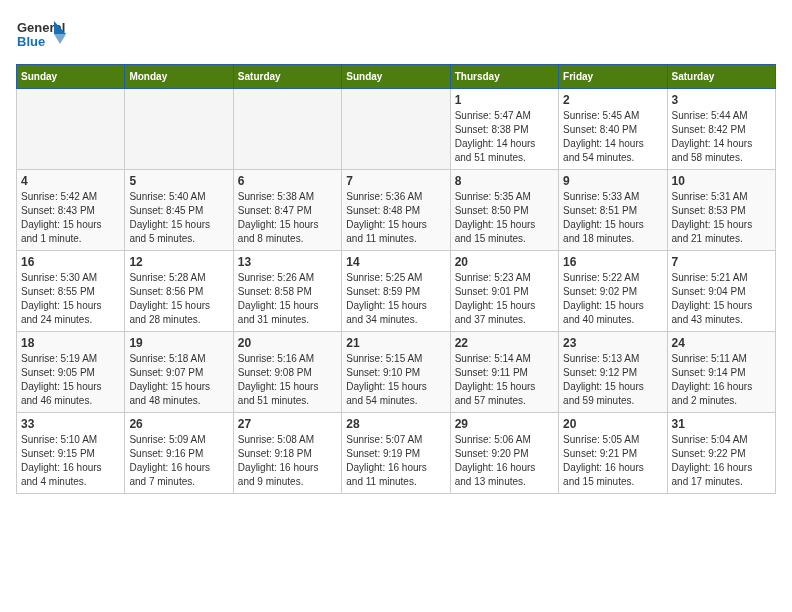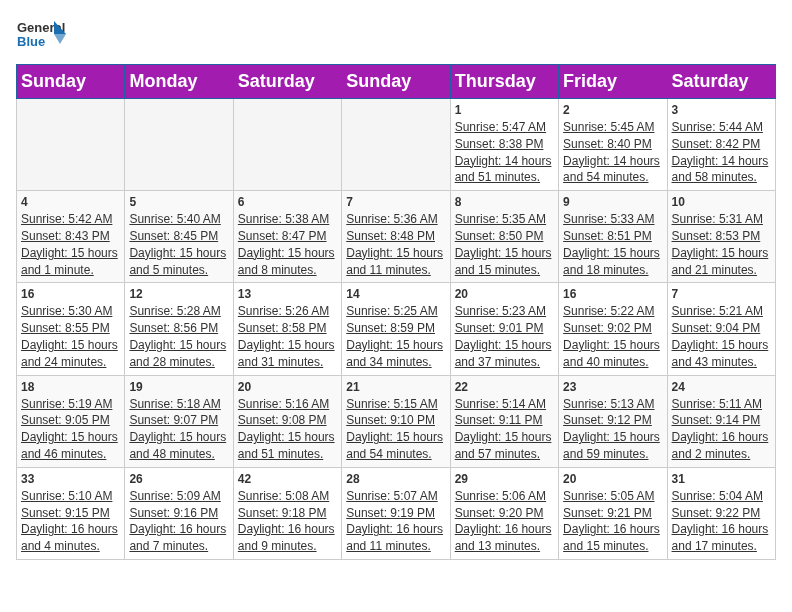--- a/index.html
+++ b/index.html
@@ -32,23 +32,23 @@
     .calendar-subtitle {
       font-size: 15px;
       color: #555;
     }
     .calendar {
       width: 100%;
       border-collapse: collapse;
       border: 1px solid #ccc;
     }
     .calendar th {
-      background-color: #a21caf;
+      background-color: #4d7c0f;
       color: #fff;
-      font-size: 18px;
+      font-size: 10px;
       font-weight: bold;
       padding: 6px 4px;
       text-align: left;
       border: 1px solid #2060a0;
     }
     .calendar td {
       border: 1px solid #ccc;
       vertical-align: top;
       padding: 4px;
       font-size: 10.5px;
@@ -62,24 +62,23 @@
     .calendar tr.week-row:nth-child(even) td:not(.empty) {
       background: #f9f9f9;
     }
     .day-number {
       font-weight: bold;
       font-size: 12px;
       margin-bottom: 2px;
       display: block;
     }
     .day-info {
-      font-size: 12px;
+      font-size: 10px;
       line-height: 1.4;
       color: #333;
-      text-decoration: underline;
     }
     .row-alt td {
       background-color: #f0f4fa;
     }
   </style>
 </head>
 <body>
 
 <div class="header">
   <div class="logo">
@@ -220,21 +219,21 @@
       <tr class="week-row">
         <td>
           <span class="day-number">33</span>
           <div class="day-info">Sunrise: 5:10 AM<br>Sunset: 9:15 PM<br>Daylight: 16 hours and 4 minutes.</div>
         </td>
         <td>
           <span class="day-number">26</span>
           <div class="day-info">Sunrise: 5:09 AM<br>Sunset: 9:16 PM<br>Daylight: 16 hours and 7 minutes.</div>
         </td>
         <td>
-          <span class="day-number">42</span>
+          <span class="day-number">27</span>
           <div class="day-info">Sunrise: 5:08 AM<br>Sunset: 9:18 PM<br>Daylight: 16 hours and 9 minutes.</div>
         </td>
         <td>
           <span class="day-number">28</span>
           <div class="day-info">Sunrise: 5:07 AM<br>Sunset: 9:19 PM<br>Daylight: 16 hours and 11 minutes.</div>
         </td>
         <td>
           <span class="day-number">29</span>
           <div class="day-info">Sunrise: 5:06 AM<br>Sunset: 9:20 PM<br>Daylight: 16 hours and 13 minutes.</div>
         </td>

